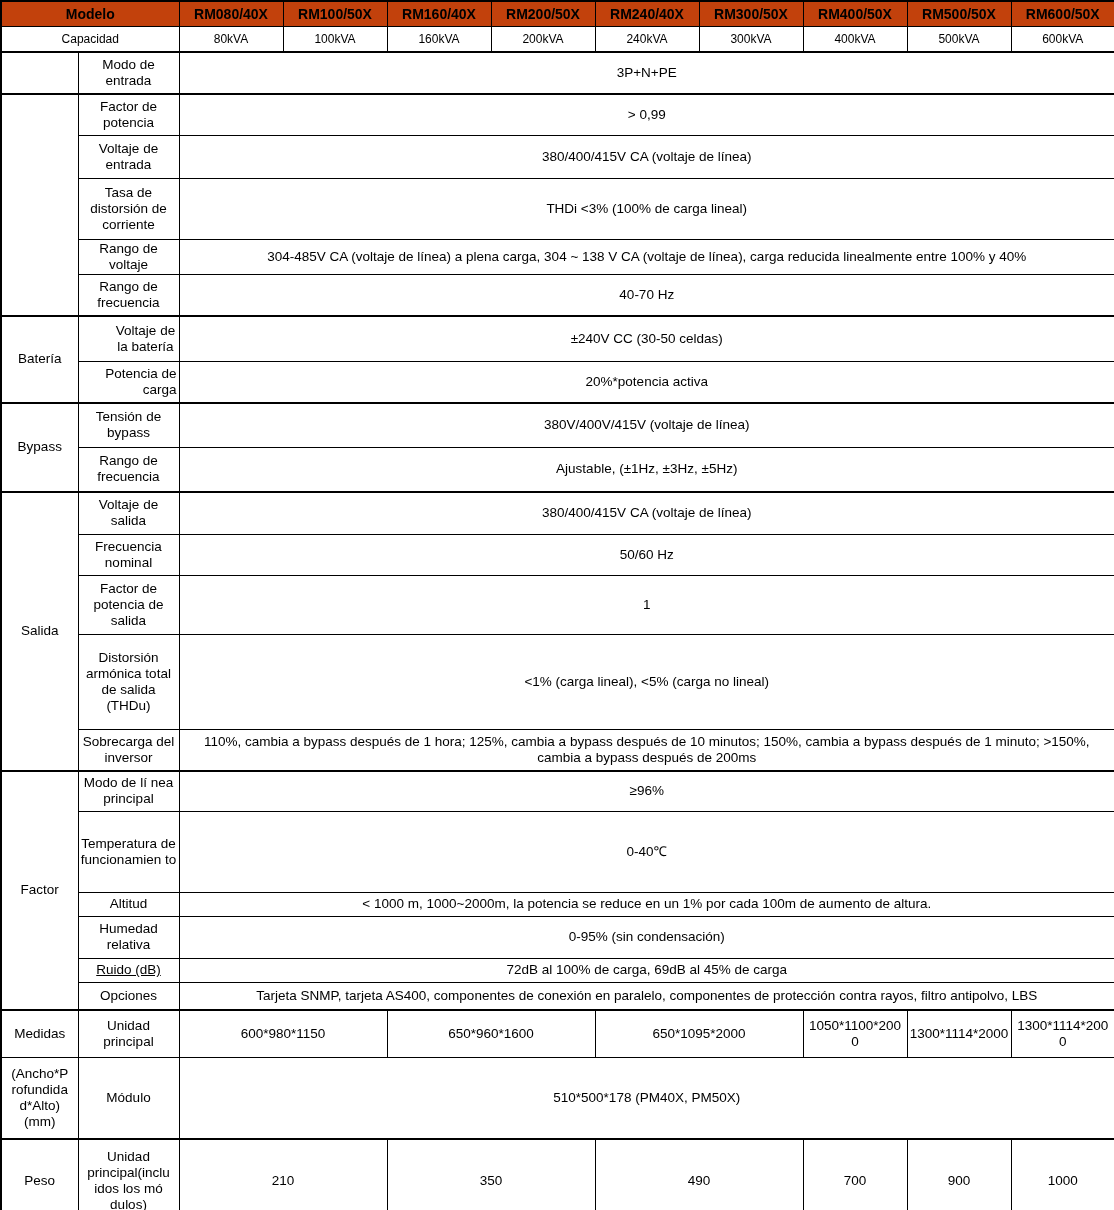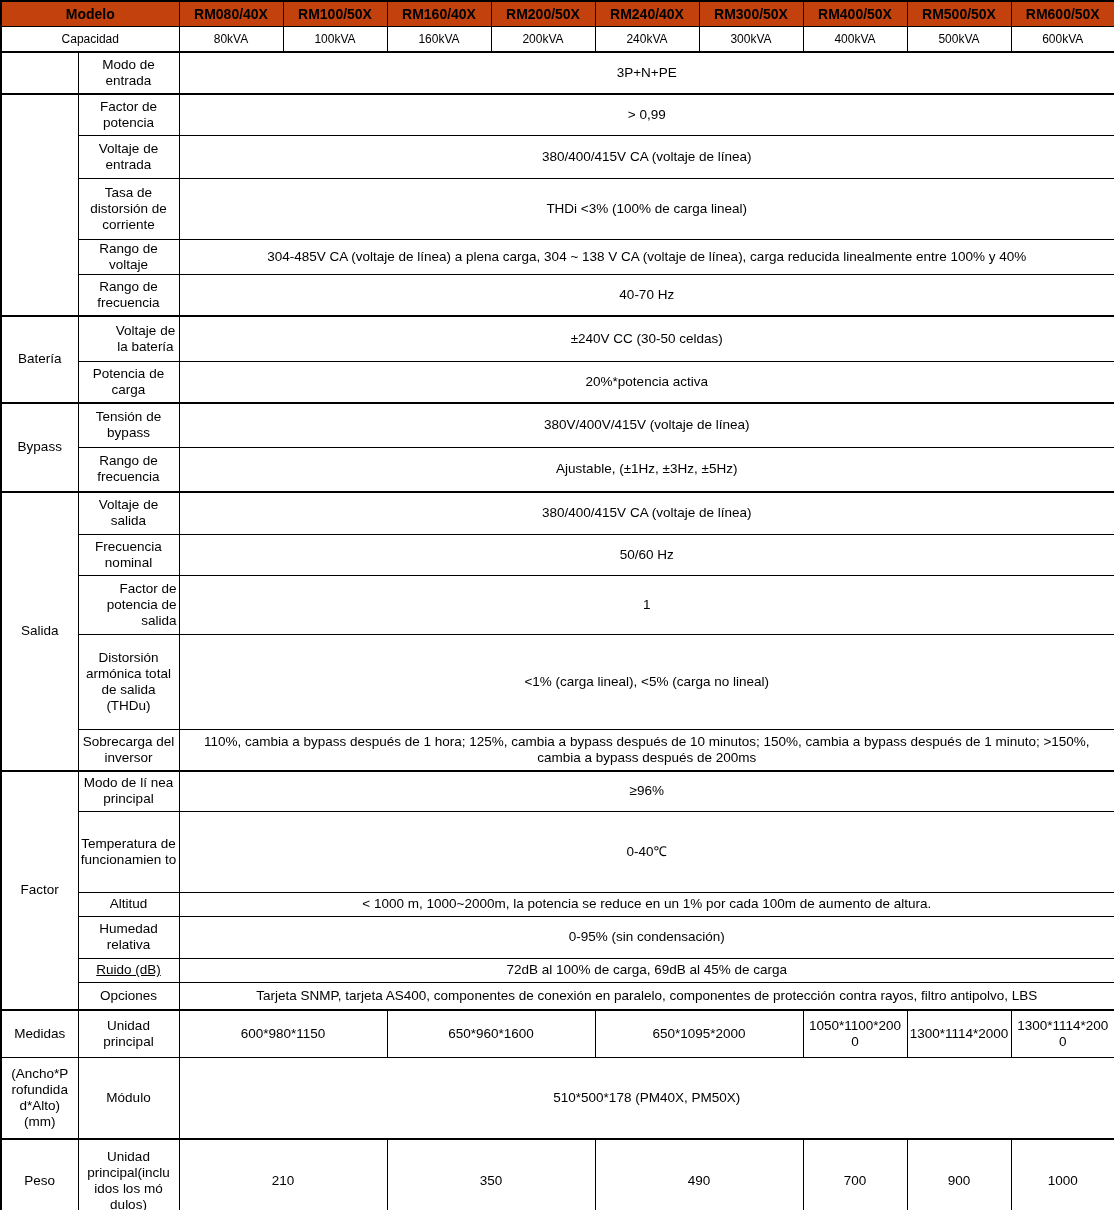--- a/index.html
+++ b/index.html
@@ -145,21 +145,21 @@
         <td class="param" style="height:38px;">Rango de frecuencia</td>
         <td class="value" colspan="9">40-70 Hz</td>
       </tr>
 
       <tr class="sec-top">
         <td class="group" rowspan="2">Batería</td>
         <td class="param" style="height:42px;padding-left:36px;">Voltaje de la batería</td>
         <td class="value" colspan="9">±240V CC (30-50 celdas)</td>
       </tr>
       <tr>
-        <td class="param" style="height:38px;">Potencia de carga</td>
+        <td class="param" style="height:38px;text-align:right;">Potencia de carga</td>
         <td class="value" colspan="9">20%*potencia activa</td>
       </tr>
 
       <tr class="sec-top">
         <td class="group" rowspan="2">Bypass</td>
         <td class="param" style="height:41px;">Tensión de bypass</td>
         <td class="value" colspan="9">380V/400V/415V (voltaje de línea)</td>
       </tr>
       <tr>
         <td class="param" style="height:41px;">Rango de frecuencia</td>
@@ -169,21 +169,21 @@
       <tr class="sec-top">
         <td class="group" rowspan="5">Salida</td>
         <td class="param" style="height:39px;margin-top:44px;">Voltaje de salida</td>
         <td class="value" colspan="9">380/400/415V CA (voltaje de línea)</td>
       </tr>
       <tr>
         <td class="param" style="height:38px;">Frecuencia nominal</td>
         <td class="value" colspan="9">50/60 Hz</td>
       </tr>
       <tr>
-        <td class="param" style="height:56px;text-align:right;">Factor de potencia de salida</td>
+        <td class="param" style="height:56px;">Factor de potencia de salida</td>
         <td class="value" colspan="9">1</td>
       </tr>
       <tr>
         <td class="param" style="height:92px;">Distorsión armónica total de salida (THDu)</td>
         <td class="value" colspan="9">&lt;1% (carga lineal), &lt;5% (carga no lineal)</td>
       </tr>
       <tr>
         <td class="param" style="height:38px;margin-left:45px;">Sobrecarga del inversor</td>
         <td class="value" colspan="9">110%, cambia a bypass después de 1 hora; 125%, cambia a bypass después de 10 minutos; 150%, cambia a bypass después de 1 minuto; &gt;150%, cambia a bypass después de 200ms</td>
       </tr>

